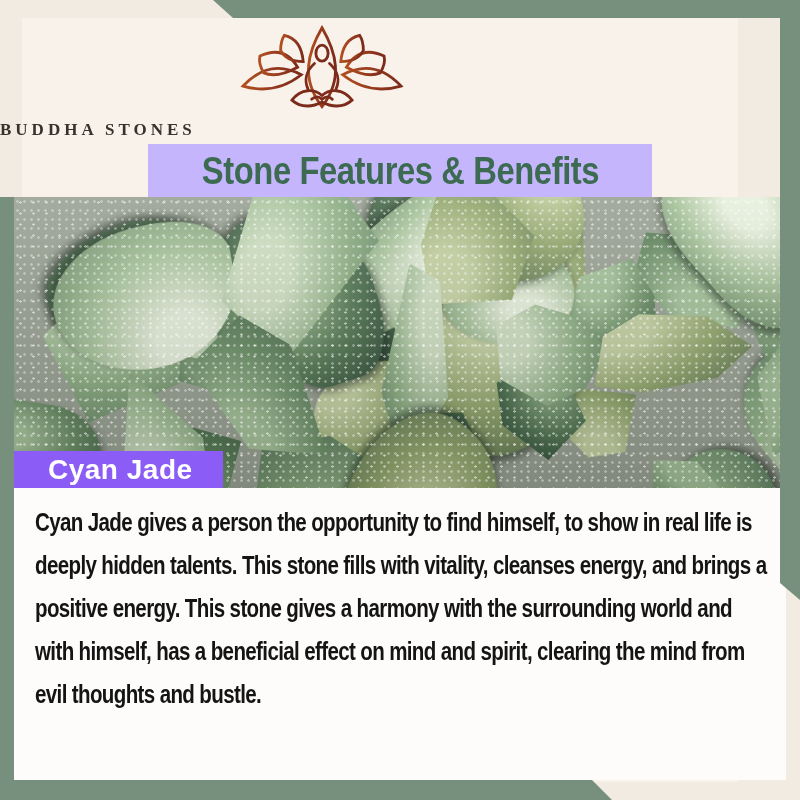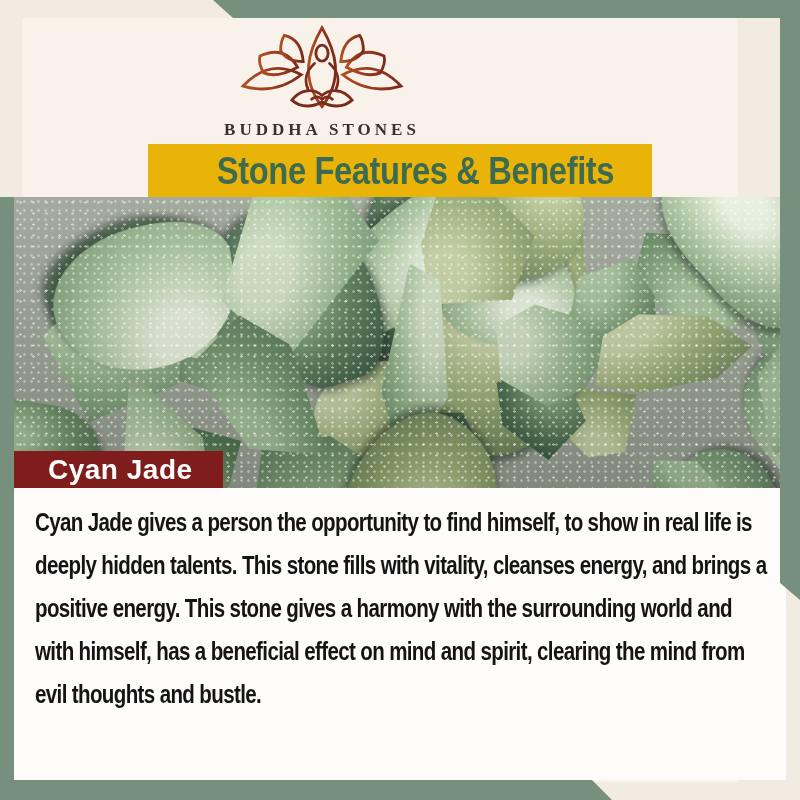--- a/index.html
+++ b/index.html
@@ -9,50 +9,50 @@
   }
   
   .inner-panel{position:absolute;left:22px;top:18px;width:716px;height:764px;background:#f8f2ea;z-index:1;}
   
   .ribbon{position:absolute;background:#76907d;z-index:6;}
   .ribbon.top{left:213px;top:0;width:587px;height:18px;clip-path:polygon(0 0,100% 0,100% 100%,20px 100%);}
   .ribbon.right{left:780px;top:0;width:20px;height:600px;clip-path:polygon(0 0,100% 0,100% 100%,0 583px);}
   .ribbon.left{left:0;top:197px;width:14px;height:603px;}
   .ribbon.bottom{left:0;top:780px;width:612px;height:20px;clip-path:polygon(0 0,592px 0,612px 100%,0 100%);}
   
-  .header{position:absolute;left:0;top:0;width:644px;z-index:2;text-align:center;}
+  .header{position:absolute;left:0;top:0;width:644px;z-index:2;text-align:left;}
   .logo{display:block;margin:24px auto 0 auto;}
   .brand{
     margin-top:2px;font-family:"Liberation Serif",serif;font-weight:600;
     font-size:17px;letter-spacing:4px;color:#3a302c;
   }
   .title-box{
-    position:absolute;left:148px;top:144px;width:504px;height:53px;background:#eab308;z-index:3;
-    display:flex;align-items:center;justify-content:flex-end;
+    position:absolute;left:148px;top:144px;width:504px;height:53px;background:#c4b5fd;z-index:3;
+    display:flex;align-items:center;justify-content:center;
   }
   .title-box h1{
     margin:0;font-size:39px;font-weight:bold;letter-spacing:-0.5px;color:#3c6b51;
     transform:scaleX(0.84);white-space:nowrap;
   }
   
   .photo{
     position:absolute;left:14px;top:197px;width:772px;height:291px;z-index:2;
     overflow:hidden;background:#9aa294;
   }
   .stone{position:absolute;}
   .photo .sheen{
     position:absolute;inset:0;pointer-events:none;z-index:40;
     background-image:
       radial-gradient(rgba(255,255,255,0.55) 1px, rgba(255,255,255,0) 1.6px),
       radial-gradient(rgba(255,255,255,0.35) 1px, rgba(255,255,255,0) 1.4px),
       linear-gradient(rgba(255,255,255,0.10), rgba(0,0,0,0.16));
     background-size:13px 11px, 7px 9px, 100% 100%;
   }
   .photo-label{
-    position:absolute;left:0;bottom:0;height:37px;z-index:50;background:#7f1d1d;
+    position:absolute;left:0;bottom:0;height:37px;z-index:50;background:#8b5cf6;
     color:#ffffff;font-weight:bold;font-size:28px;line-height:37px;
     padding:0 30px 0 34px;letter-spacing:0.5px;
   }
   
   .content{position:absolute;left:14px;top:488px;width:772px;height:292px;background:#fdfcfa;z-index:2;}
   .benefits{margin-top:30px;text-align:center;}
   .benefits-inner{
     display:inline-block;white-space:nowrap;transform:scaleX(0.92);
     color:#3c6b51;font-weight:bold;font-size:30px;line-height:36px;
   }

